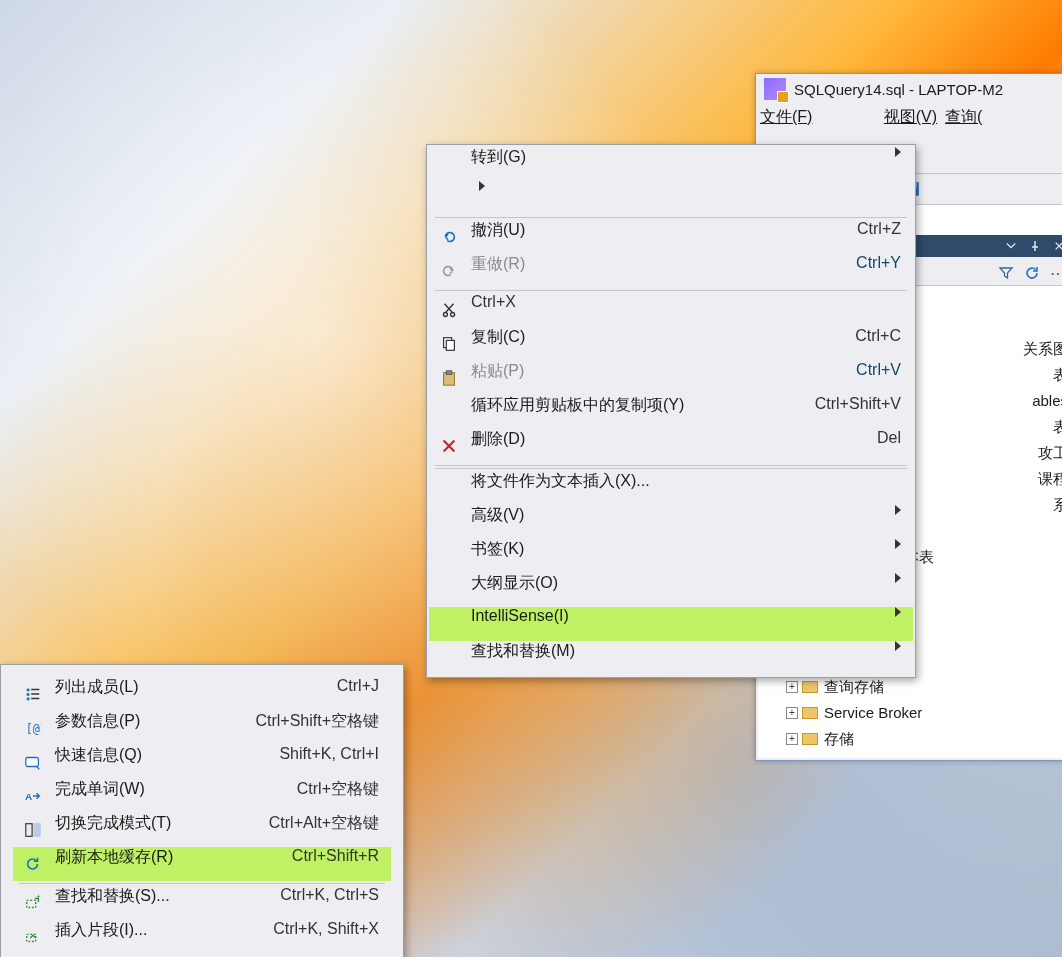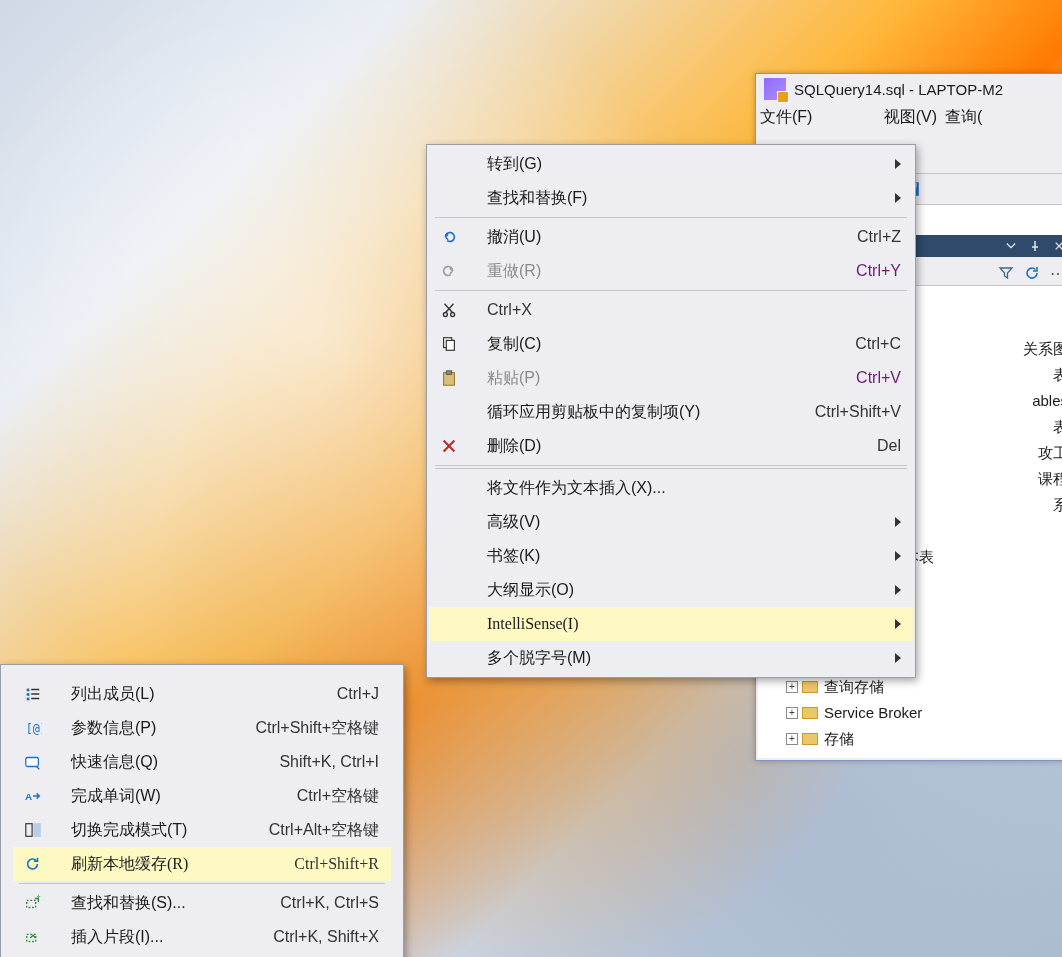--- a/index.html
+++ b/index.html
@@ -46,20 +46,21 @@
     width:12px;height:12px;background:#e8a117;border:1px solid #fff;
   }
   .menubar {
     display:flex; gap:0; background:#eeeef2;
     border-bottom:1px solid #c6c6c9;
     font-size:16px;
   }
   .menubar-item {
     padding: 3px 4px;
     white-space: nowrap;
+    text-decoration: underline;
   }
   .menubar-item.active {
     background:#fff;
     border:1px solid #8ea3bf;
     border-bottom:1px solid #fff;
     position:relative; top:0;margin-top:40px;
   }
   .toolbar {
     display:flex; align-items:center; gap:6px;
     padding:4px 6px;
@@ -124,33 +125,33 @@
     position:absolute;
     left:426px; top:144px;
     width:490px;
     background:#eeeef2;
     border:1px solid #9a9ea6;
     box-shadow:2px 3px 8px rgba(0,0,0,0.35);
     font-size:16px;
     padding:2px;
   }
   .menu-row{
-    display:flex;align-items:center;
+    display:flex;
     height:34px;
     padding:0 12px 0 6px;
-    gap:24px;
+    gap:8px;
   }
   .menu-row.disabled{color:#8a8a8a;}
-  .menu-row.highlight{background:#fef9c3;font-family:Liberation Serif, serif;}
+  .menu-row.highlight{background:#bef264;}
   .menu-row .ico-slot{
     width:28px;display:flex;align-items:center;justify-content:center;
   }
   .menu-row .label{flex:1;white-space:nowrap;}
   .menu-row .shortcut{color:#333;white-space:nowrap;}
-  .menu-row.disabled .shortcut{color:#701a75;}
+  .menu-row.disabled .shortcut{color:#0c4a6e;}
   .menu-row .arrow{
     width:0;height:0;border-top:5px solid transparent;border-bottom:5px solid transparent;border-left:6px solid #333;margin-left:8px;
   }
   .menu-sep{height:1px;background:#c6c6c9;margin:2px 6px;}
 
   
   .sub-menu{
     position:absolute;
     left:0px; top:664px;
     width:404px;
@@ -318,21 +319,20 @@
 </div>
 
 <div class="edit-menu" id="edit-menu">
     <div class="menu-row">
       <span class="ico-slot"></span>
       <span class="label">转到(G)</span>
       <span class="arrow"></span>
     </div>
     <div class="menu-row">
       <span class="ico-slot"></span>
-      <span class="label">查找和替换(F)</span>
       <span class="arrow"></span>
     </div>
     <div class="menu-sep"></div>
     <div class="menu-row">
       <span class="ico-slot">
         <svg viewBox="0 0 20 20" width="18" height="18">
           <path d="M6 10a5 5 0 1 1 2 4M6 10l3-3M6 10l3 3" fill="none" stroke="#1f6fc1" stroke-width="1.8"></path>
         </svg>
       </span>
       <span class="label">撤消(U)</span>
@@ -413,21 +413,21 @@
       <span class="label">大纲显示(O)</span>
       <span class="arrow"></span>
     </div>
     <div class="menu-row highlight">
       <span class="ico-slot"></span>
       <span class="label">IntelliSense(I)</span>
       <span class="arrow"></span>
     </div>
     <div class="menu-row">
       <span class="ico-slot"></span>
-      <span class="label">多个脱字号(M)</span>
+      <span class="label">查找和替换(M)</span>
       <span class="arrow"></span>
     </div>
   </div>
 
 <div class="sub-menu" id="sub-menu">
     <div class="menu-row">
       <span class="ico-slot">
         <svg viewBox="0 0 20 20" width="18" height="18">
           <rect x="3" y="4" width="3" height="3" fill="#1f6fc1"></rect>
           <rect x="3" y="9" width="3" height="3" fill="#1f6fc1"></rect>

